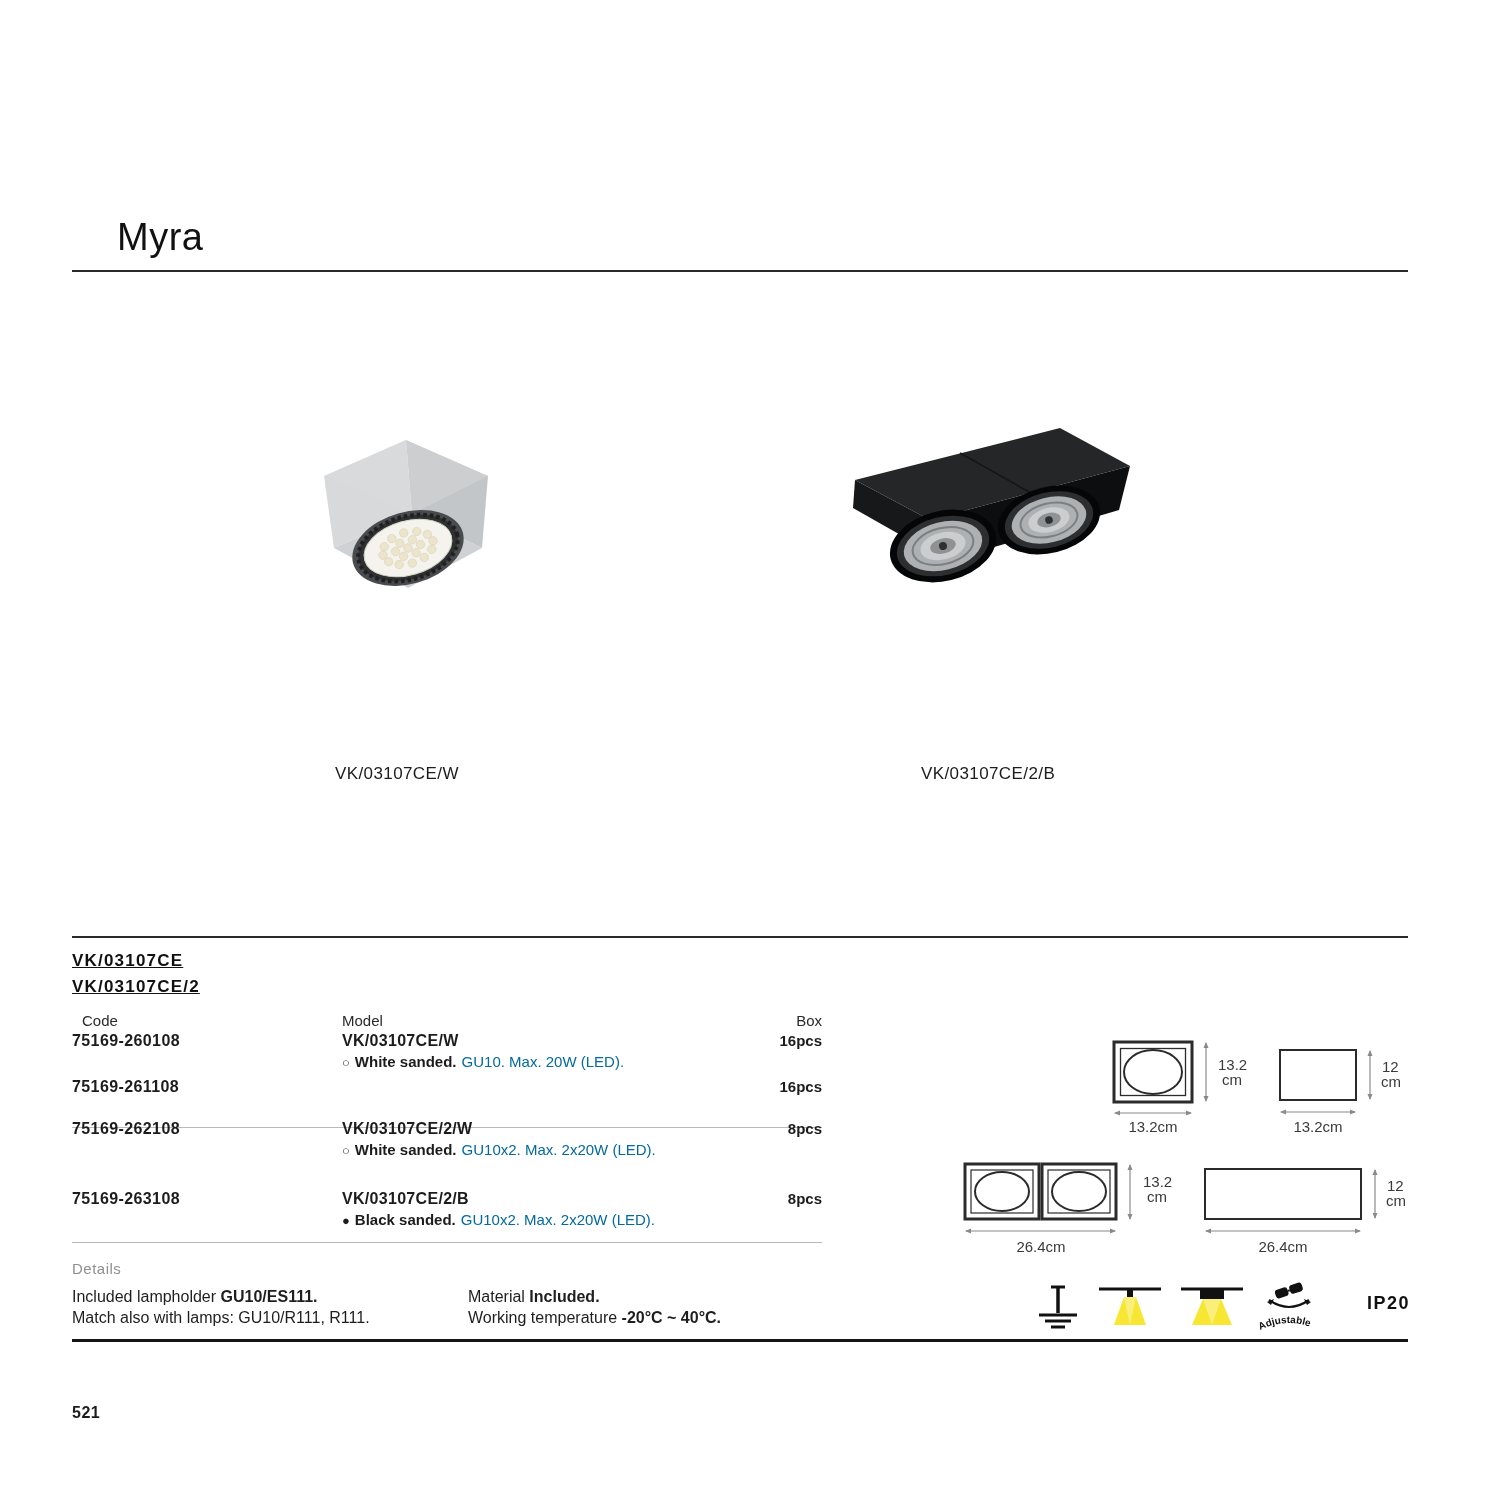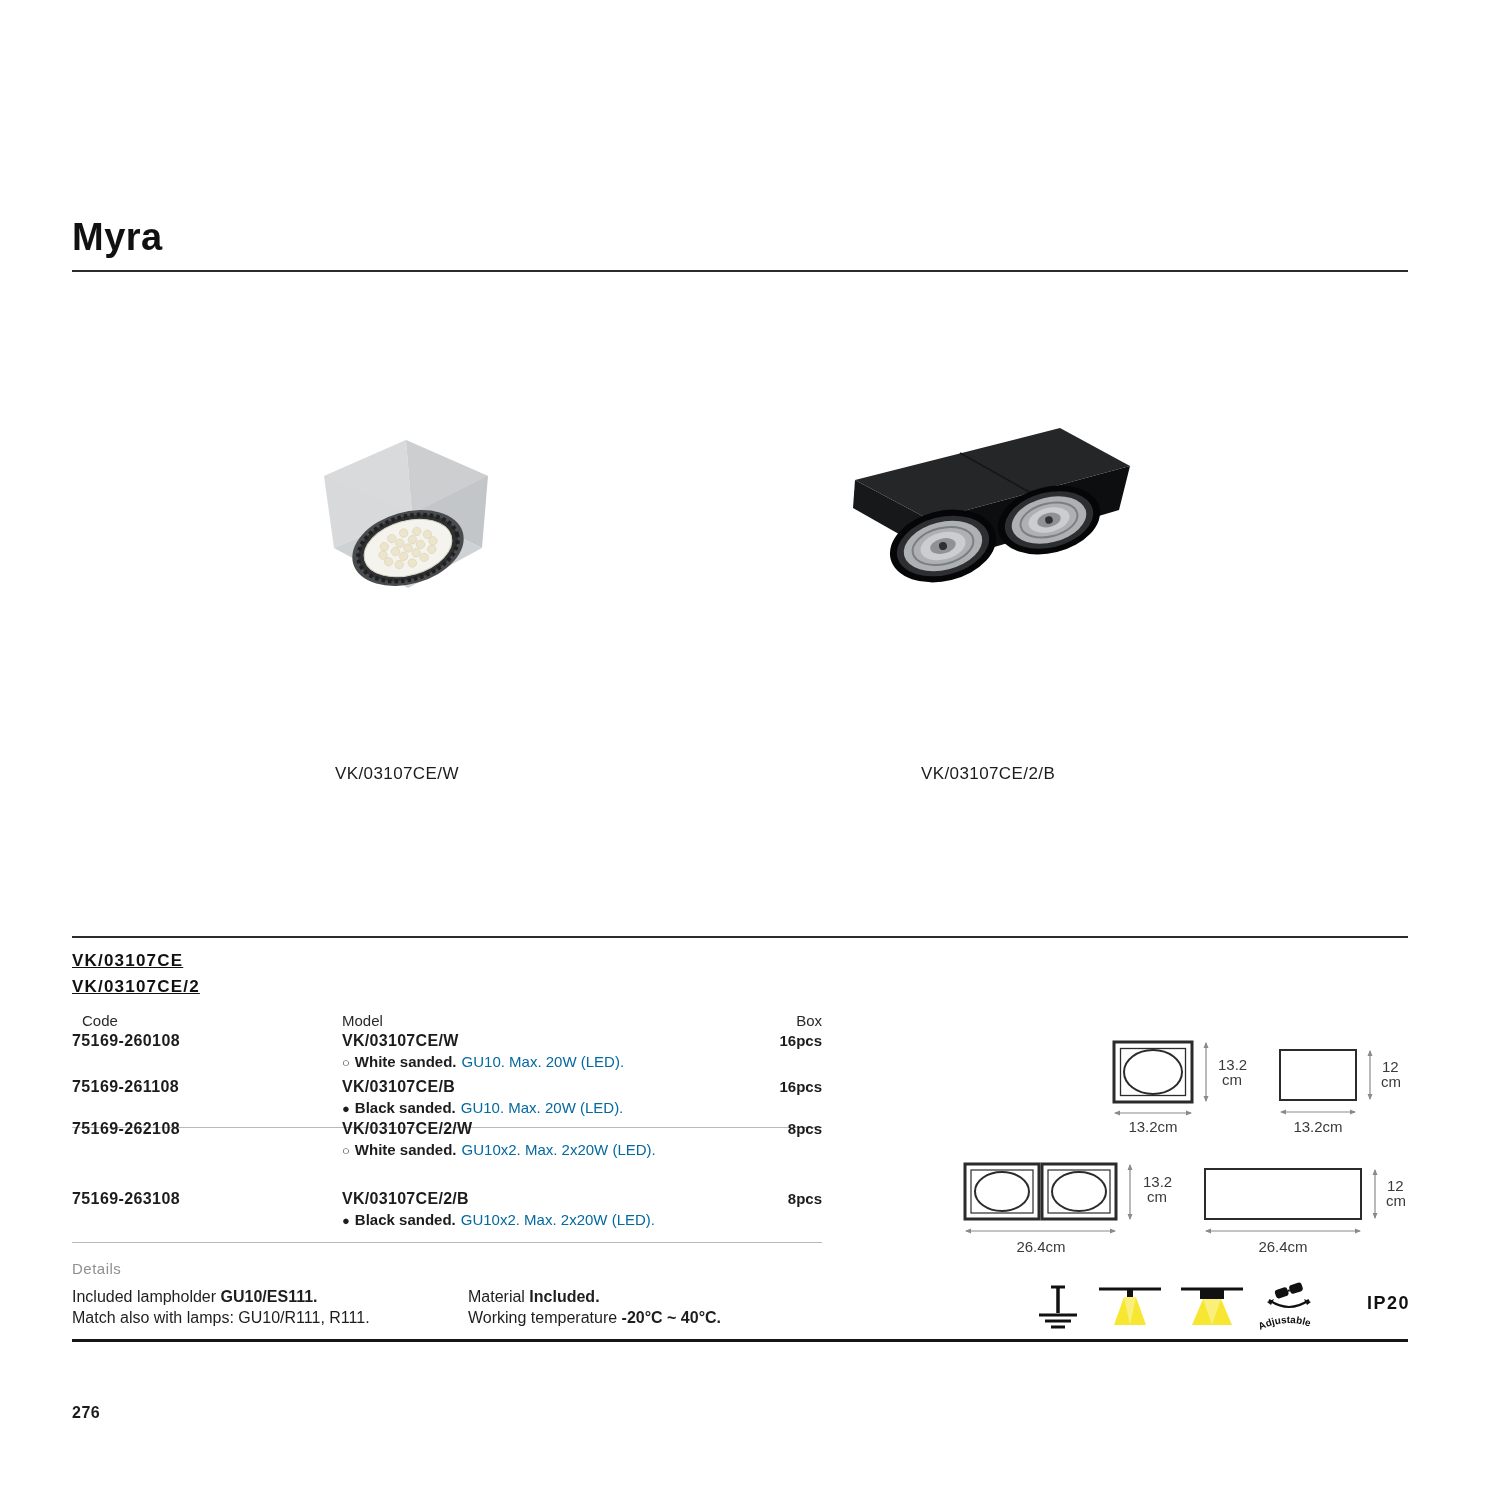--- a/index.html
+++ b/index.html
@@ -2,21 +2,21 @@
 <html><head>
 <meta charset="utf-8">
 <style>
   html,body{margin:0;padding:0;background:#fff;}
   .canvas{
     position:relative;width:1500px;height:1500px;background:#ffffff;overflow:hidden;
     font-family:"Liberation Sans","DejaVu Sans",sans-serif;color:#1c1c1c;
   }
   .abs{position:absolute;}
   .category{font-size:30px;font-weight:400;letter-spacing:.5px;color:#1b1b1b;}
-  .title{font-size:38px;font-weight:700;letter-spacing:.5px;color:#111;}
+  .title{font-size:38px;font-weight:400;letter-spacing:.5px;color:#111;margin-left:45px;}
   .rule{position:absolute;background:#2b2b2b;}
   .caption{font-size:17px;font-weight:500;color:#1c1c1c;letter-spacing:.4px;}
   .prodlink{font-size:17px;font-weight:700;letter-spacing:1.2px;text-decoration:underline;color:#111;cursor:pointer;}
   .thead{font-size:15px;color:#2a2a2a;font-weight:400;}
   .trow{position:absolute;left:72px;width:750px;height:44px;}
   .tcode{position:absolute;left:0;top:0;font-size:16px;font-weight:700;letter-spacing:.4px;}
   .tmodel{position:absolute;left:270px;top:0;width:420px;}
   .tmodel-name{font-size:16px;font-weight:700;letter-spacing:.3px;}
   .tmodel-desc{font-size:15px;margin-top:3px;white-space:nowrap;}
   .tmodel-desc .dot{font-size:13px;margin-right:5px;}
@@ -114,24 +114,20 @@
     <div class="tcode">75169-260108</div>
     <div class="tmodel">
       <div class="tmodel-name">VK/03107CE/W</div>
       <div class="tmodel-desc"><span class="dot">○</span><span class="finish">White sanded.</span><span class="specs">GU10. Max. 20W (LED).</span></div>
     </div>
     <div class="tbox">16pcs</div>
   </div>
 
   <div class="trow" style="top:1078px;">
     <div class="tcode">75169-261108</div>
-    <div class="tmodel">
-      <div class="tmodel-name">VK/03107CE/B</div>
-      <div class="tmodel-desc"><span class="dot">●</span><span class="finish">Black sanded.</span><span class="specs">GU10. Max. 20W (LED).</span></div>
-    </div>
     <div class="tbox">16pcs</div>
   </div>
 
   <div class="divider" style="top:1127px;"></div>
 
   <div class="trow" style="top:1120px;">
     <div class="tcode">75169-262108</div>
     <div class="tmodel">
       <div class="tmodel-name">VK/03107CE/2/W</div>
       <div class="tmodel-desc"><span class="dot">○</span><span class="finish">White sanded.</span><span class="specs">GU10x2. Max. 2x20W (LED).</span></div>
@@ -249,15 +245,15 @@
     <path id="adjarc" d="M4,52 Q33,38 62,52" fill="none"></path>
     <text font-size="10" font-weight="bold" fill="#111" font-family="Liberation Sans, DejaVu Sans, sans-serif">
       <textPath href="#adjarc">Adjustable</textPath>
     </text>
   </svg>
 
   <div class="abs ip" style="left:1340px;top:1293px;width:70px;text-align:right;">IP20</div>
 
   <div class="rule" style="left:72px;top:1339px;width:1336px;height:3px;background:#161616;"></div>
 
-  <div class="abs pagenum" style="left:72px;top:1404px;">276</div>
+  <div class="abs pagenum" style="left:72px;top:1404px;">521</div>
 
 </div>
 
 </body></html>

